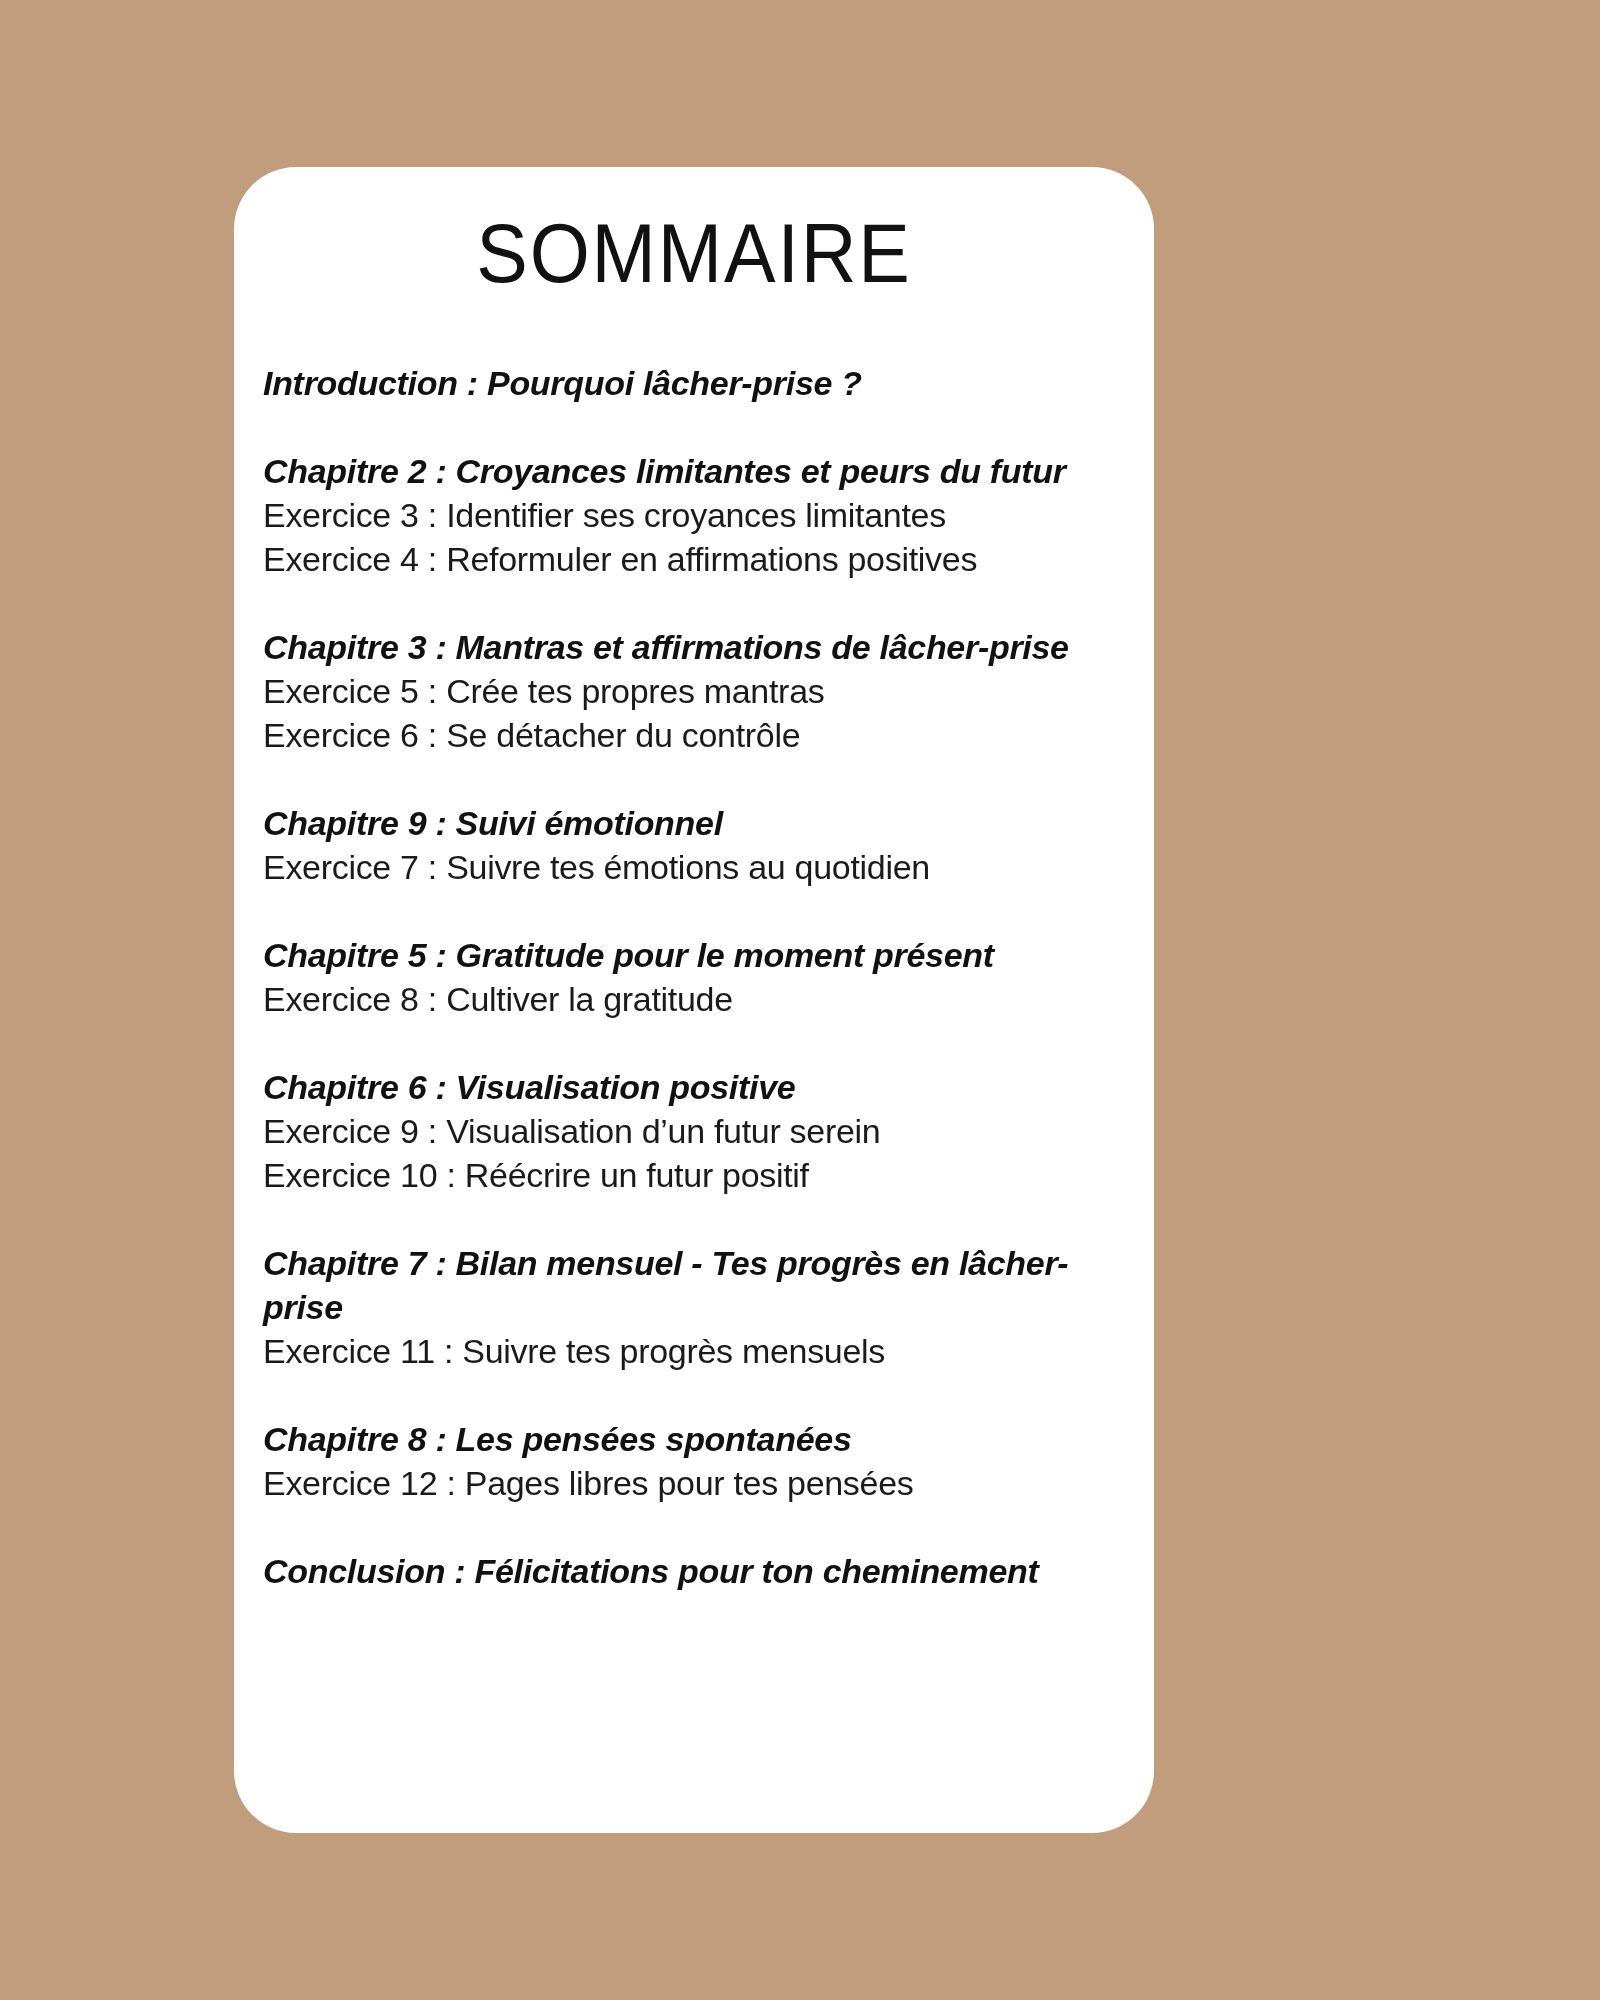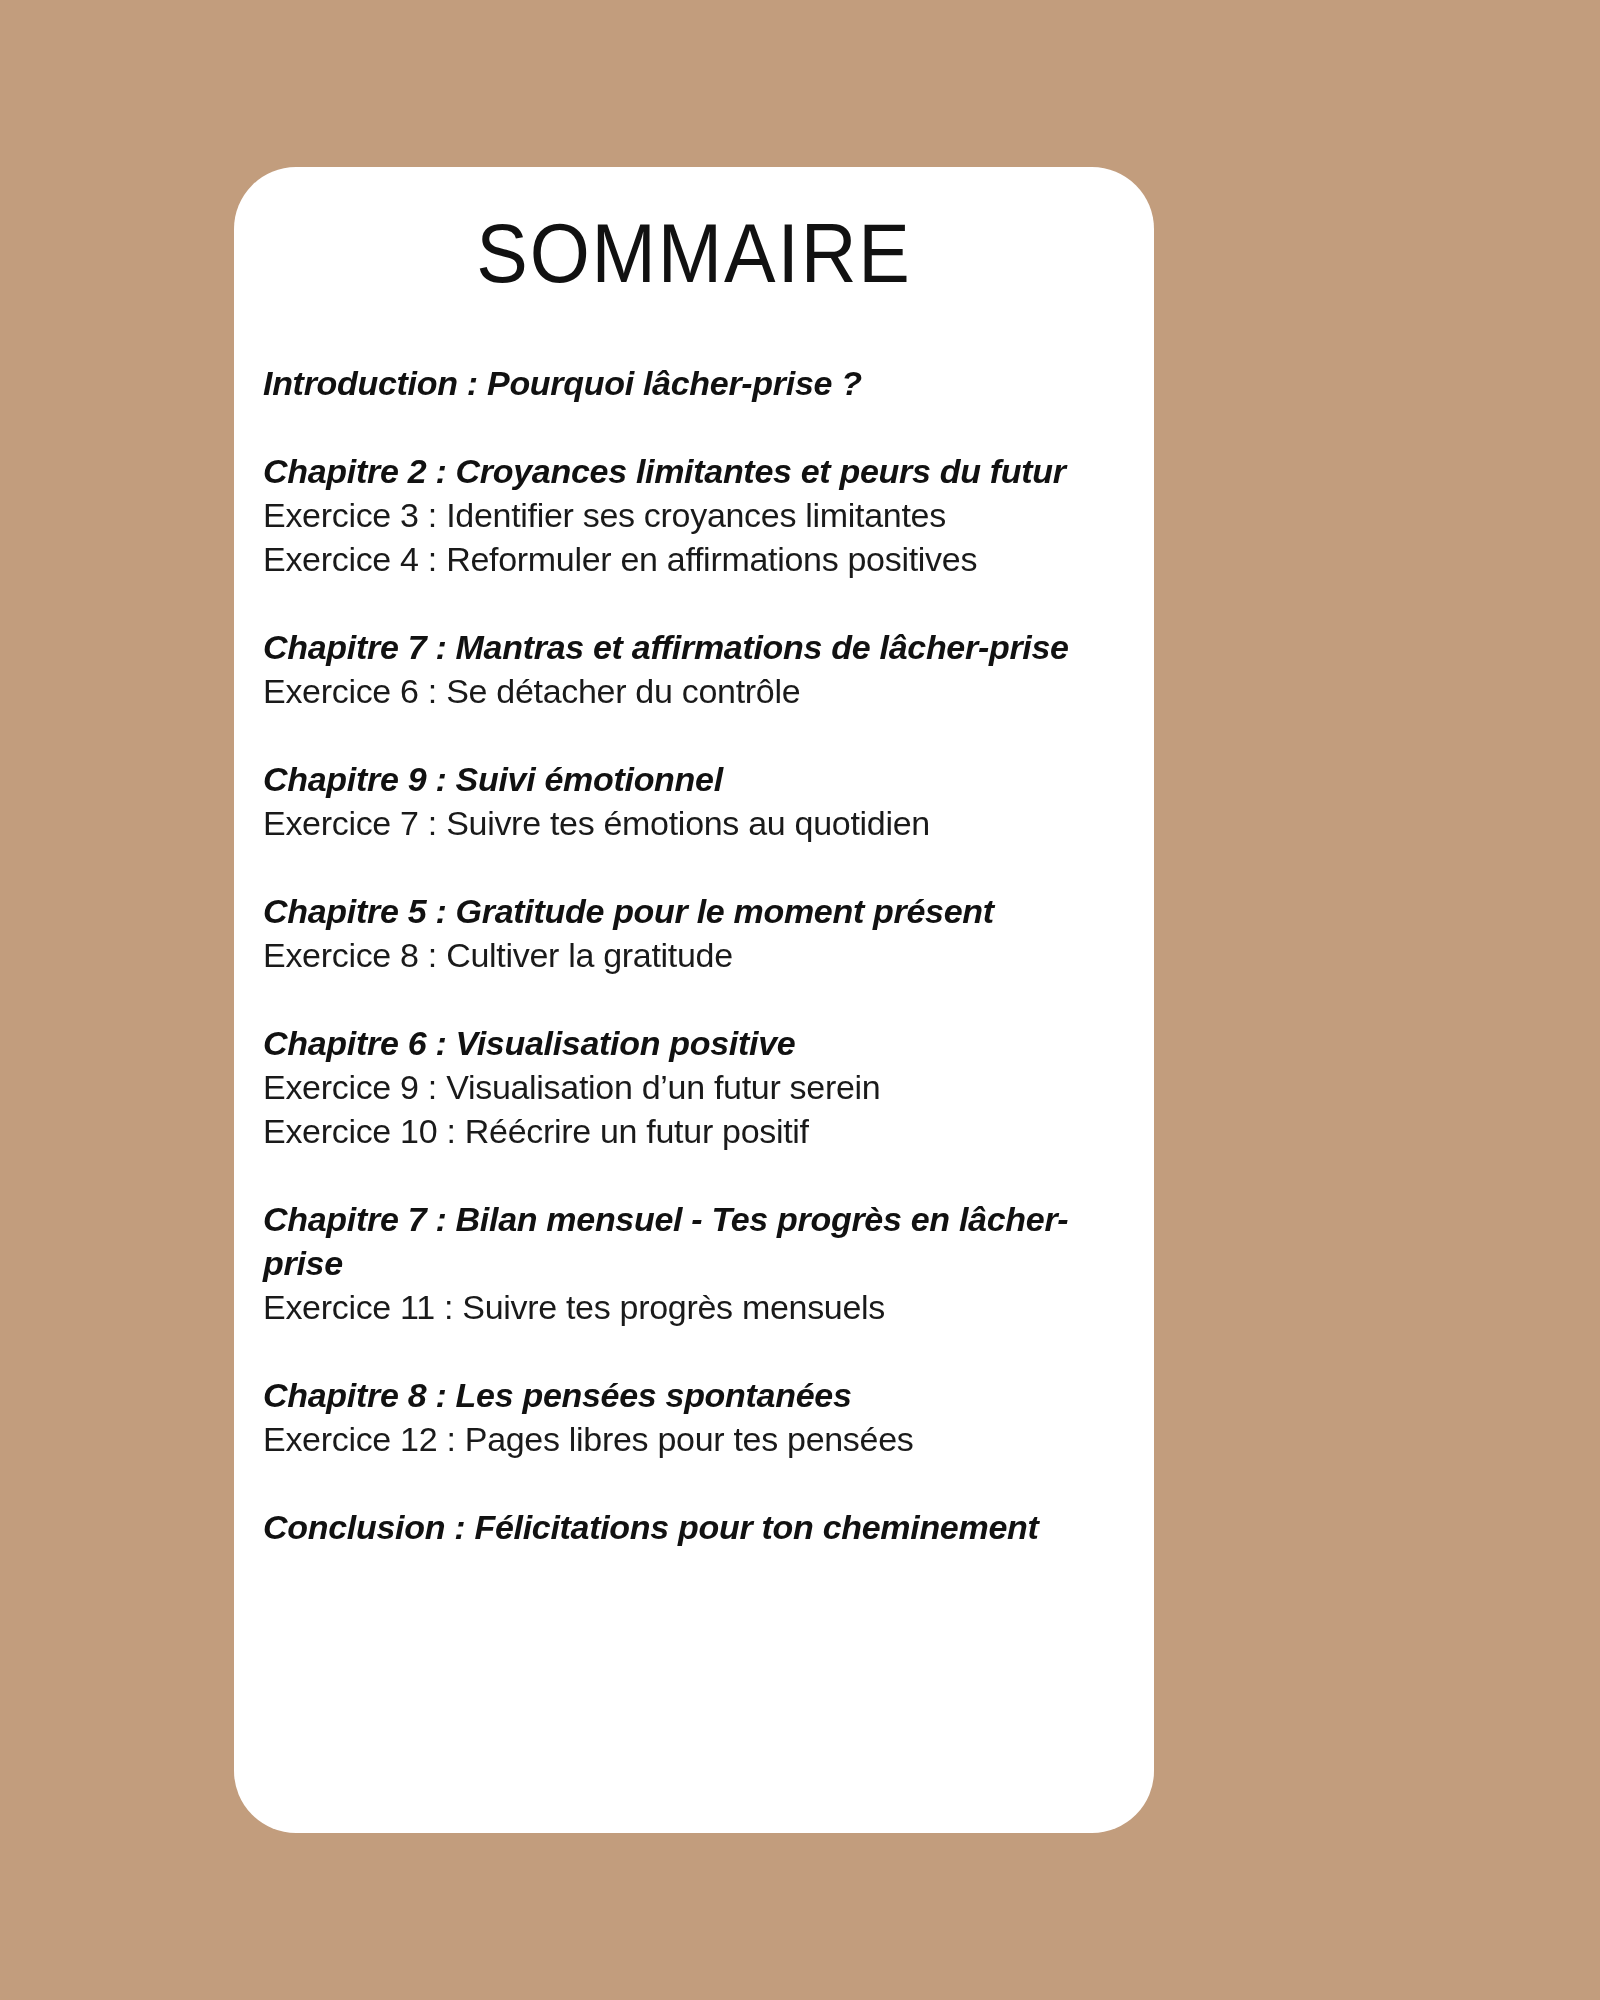--- a/index.html
+++ b/index.html
@@ -81,21 +81,22 @@
     </div>
 
 
     <div class="section">
       <p class="heading">Chapitre 2 : Croyances limitantes et peurs du futur</p>
       <p class="exercise">Exercice 3 : Identifier ses croyances limitantes</p>
       <p class="exercise">Exercice 4 : Reformuler en affirmations positives</p>
     </div>
 
     <div class="section">
-      <p class="heading">Chapitre 7 : Mantras et affirmations de lâcher-prise</p>
+      <p class="heading">Chapitre 3 : Mantras et affirmations de lâcher-prise</p>
+      <p class="exercise">Exercice 5 : Crée tes propres mantras</p>
       <p class="exercise">Exercice 6 : Se détacher du contrôle</p>
     </div>
 
     <div class="section">
       <p class="heading">Chapitre 9 : Suivi émotionnel</p>
       <p class="exercise">Exercice 7 : Suivre tes émotions au quotidien</p>
     </div>
 
     <div class="section">
       <p class="heading">Chapitre 5 : Gratitude pour le moment présent</p>

